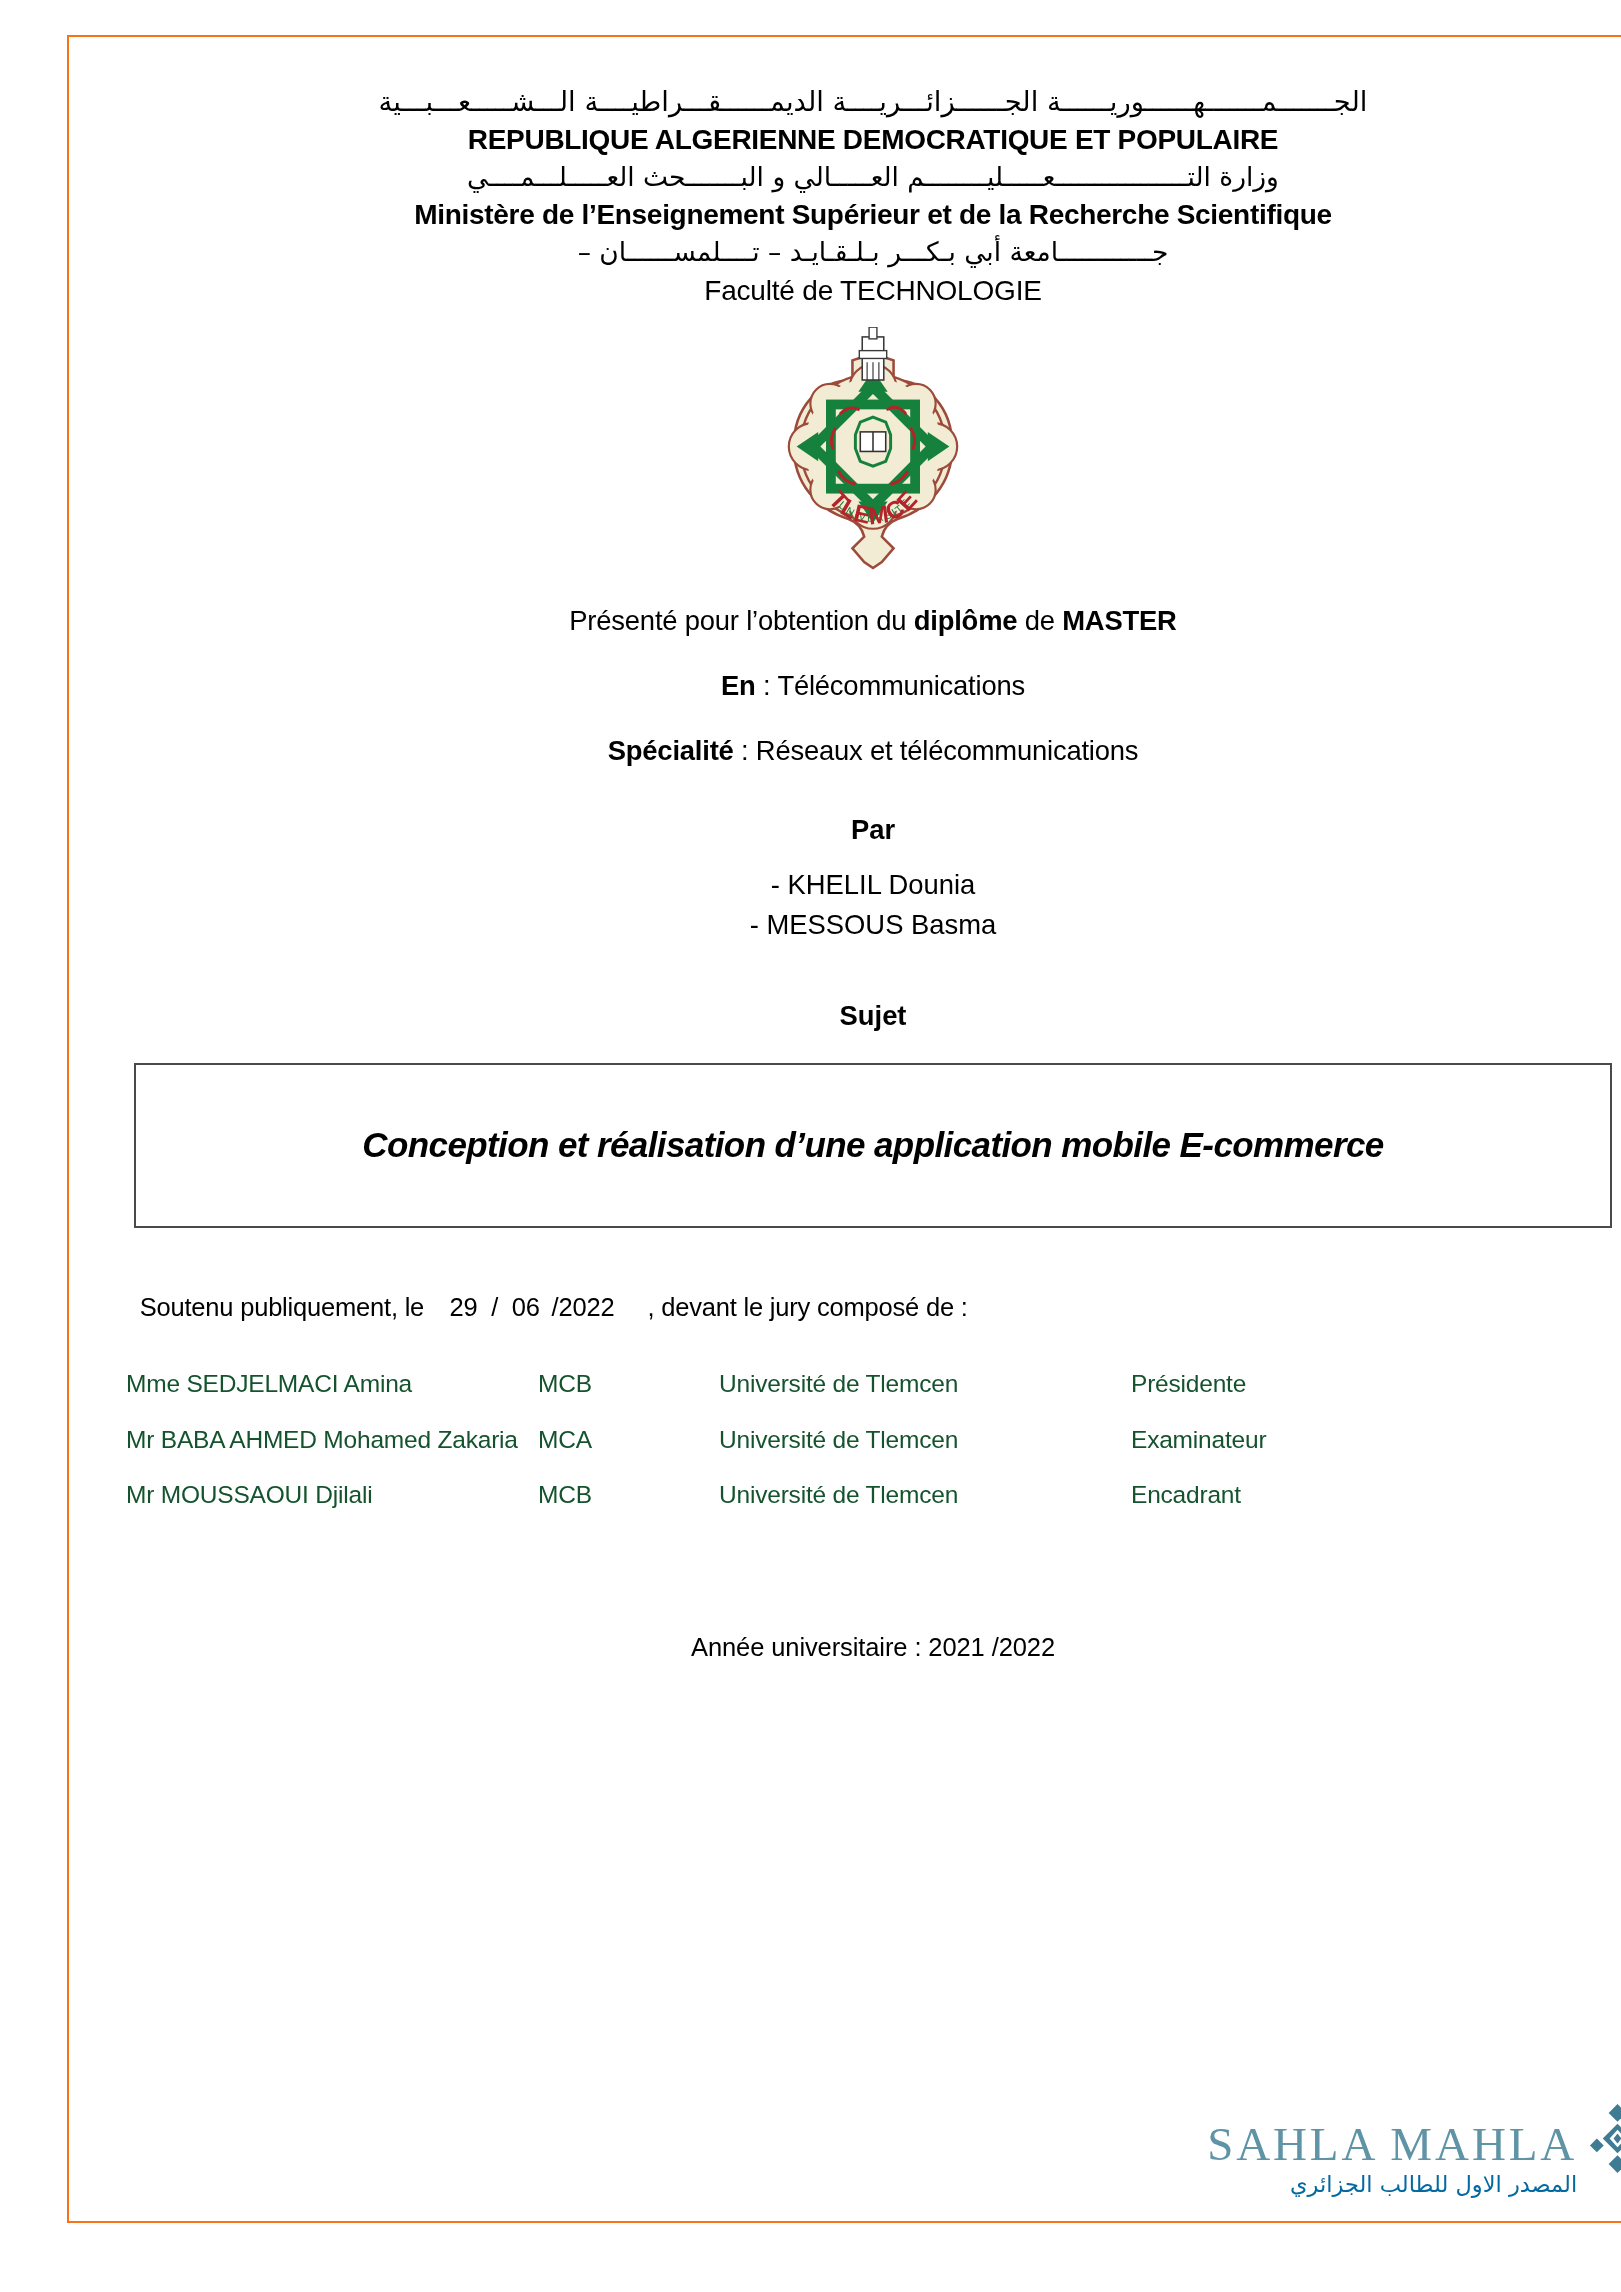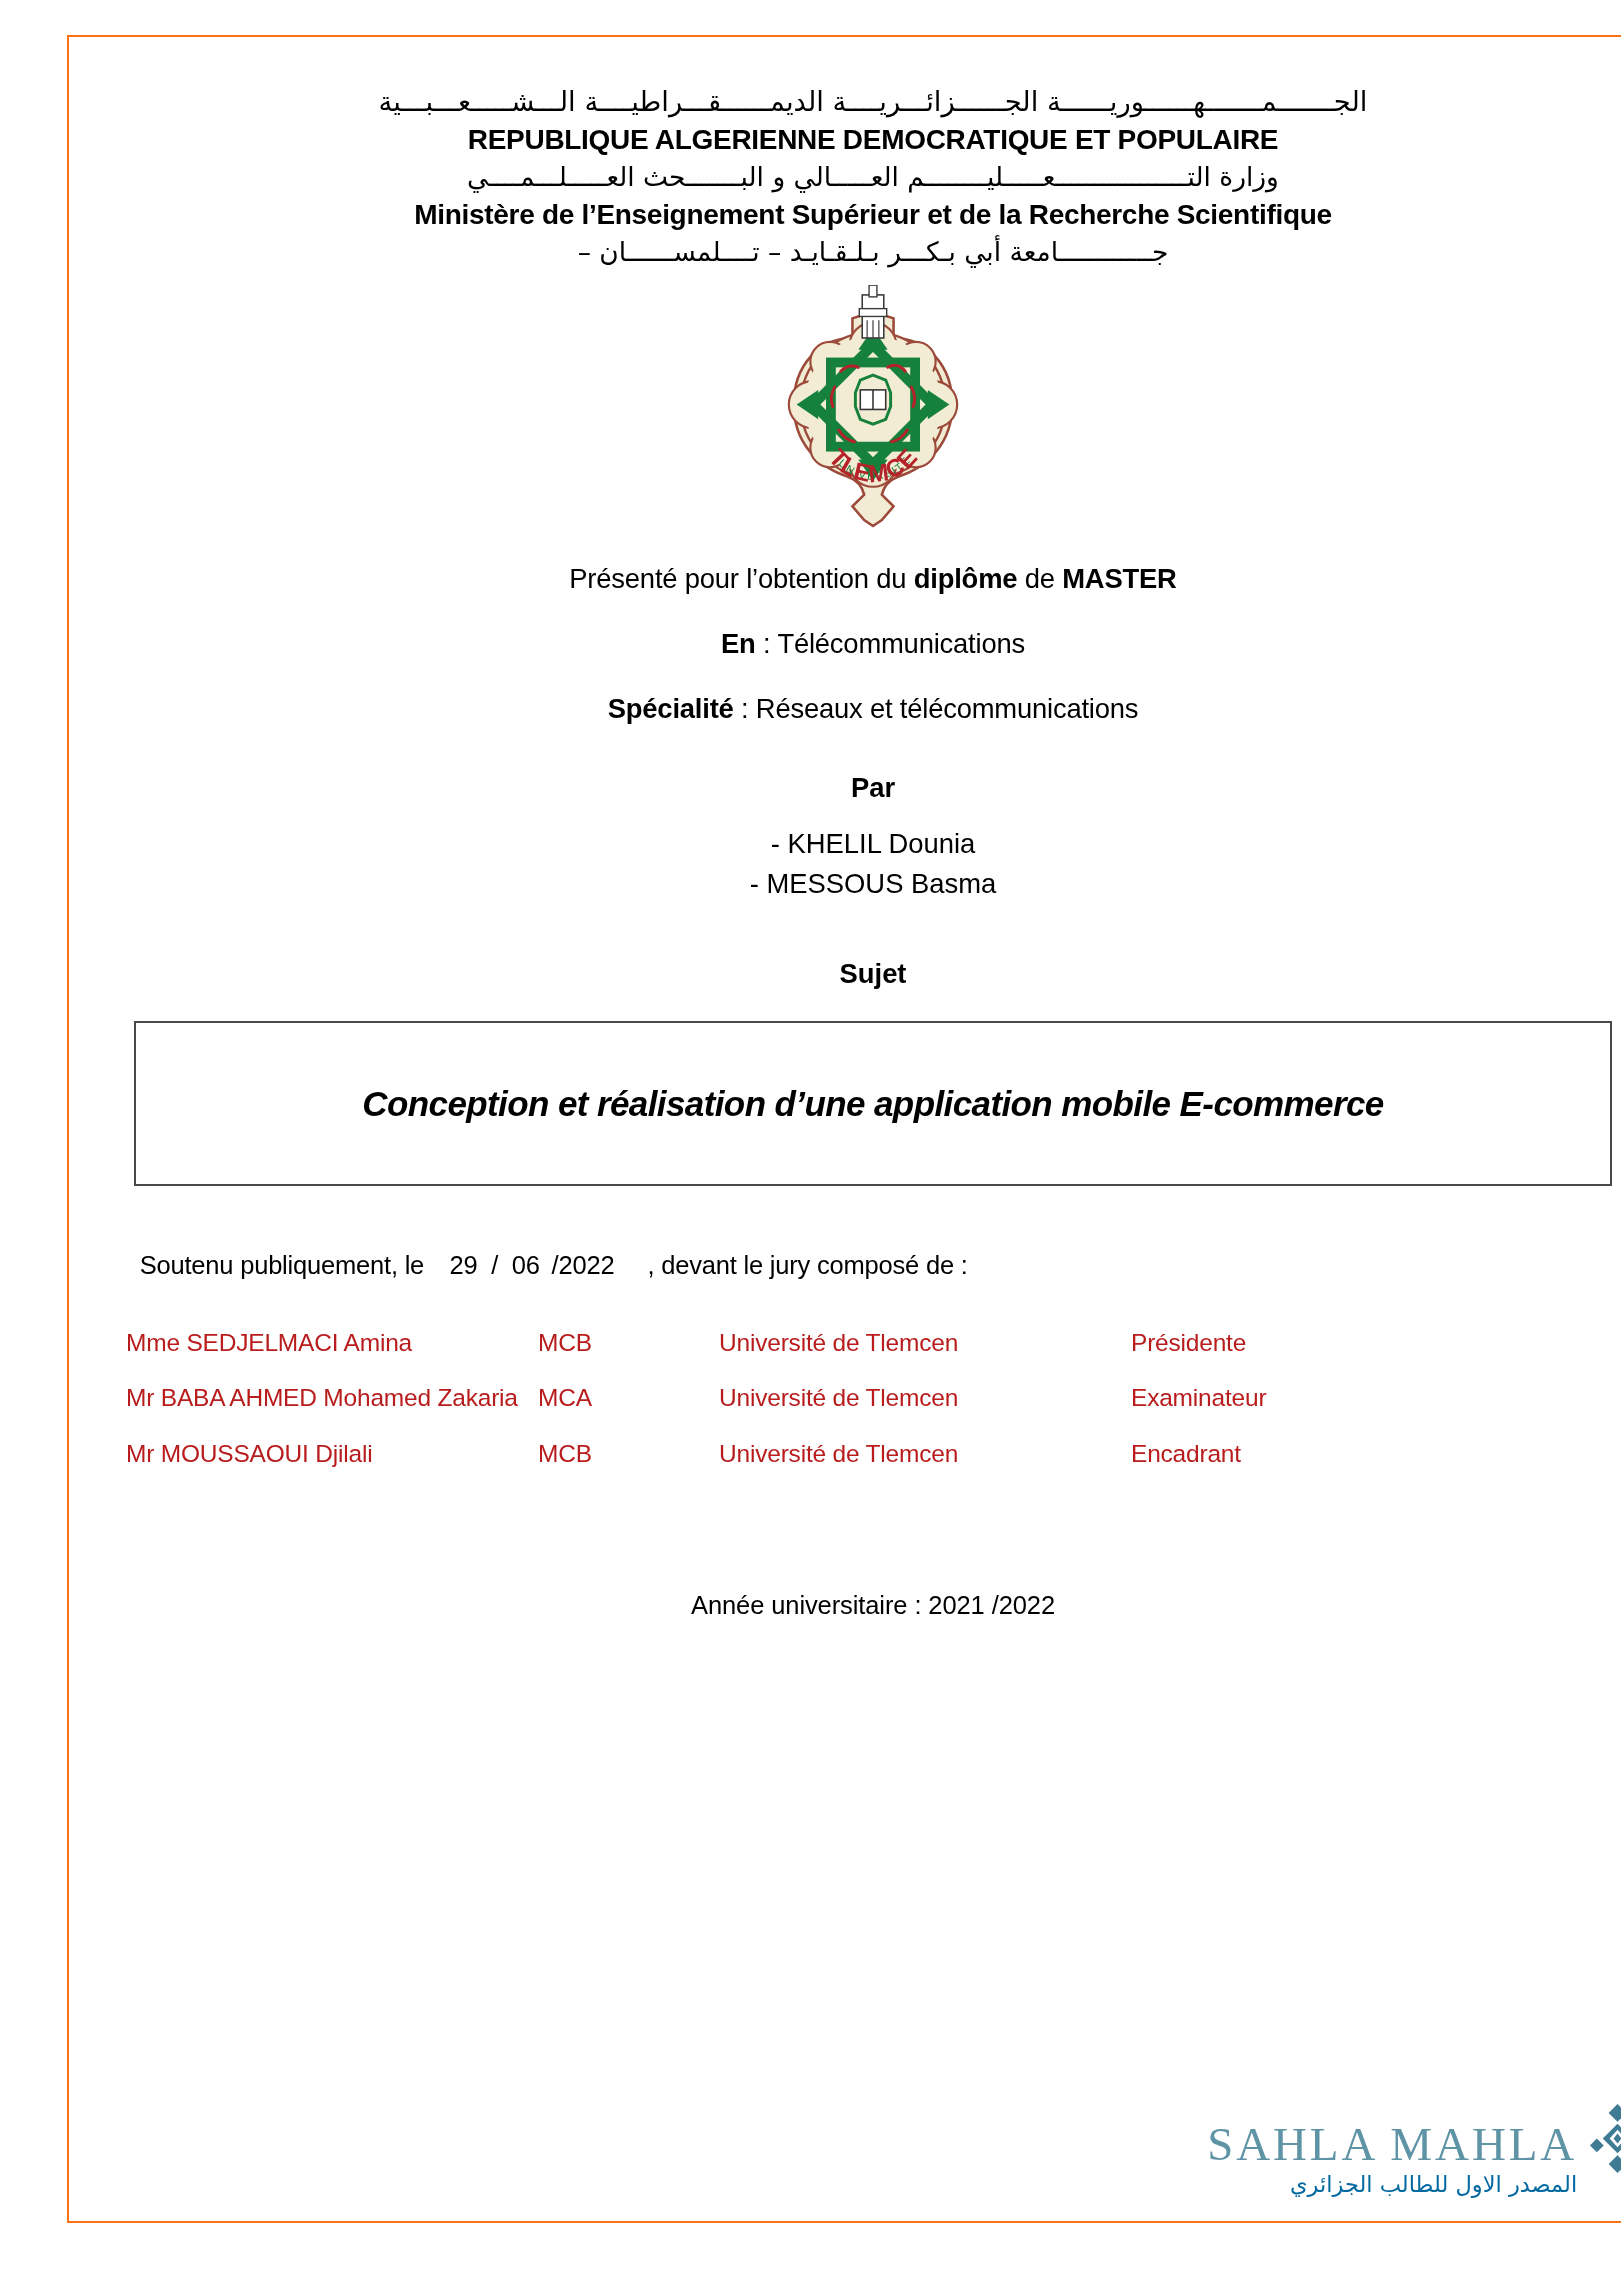--- a/index.html
+++ b/index.html
@@ -147,21 +147,21 @@
     margin-top: 35px;
     padding-left: 5.9px;
     width: 1284px;
     border-collapse: collapse;
   }
   .jury td {
     font-size: 24.5px;
     padding: 13.7px 0;
     letter-spacing: -0.2px;
     vertical-align: top;
-    color: #b91c1c;
+    color: #14532d;
   }
   .jury td.c-name  { width: 412px; }
   .jury td.c-grade { width: 181px; }
   .jury td.c-univ  { width: 412px; }
   .jury td.c-role  { width: 279px; }
 
   
   .year-line {
     text-align: center;
     font-size: 25.5px;
@@ -202,20 +202,21 @@
 
 <div id="page-frame">
   <div class="sheet">
 
     <div class="header-block">
       <div class="ar-line big">الجـــــــمـــــــهــــــوريــــــة الجــــــزائـــريــــة الديمــــــقـــراطيــــة الـــشـــــعـــبـــية</div>
       <div class="fr-line-bold">REPUBLIQUE ALGERIENNE DEMOCRATIQUE  ET POPULAIRE</div>
       <div class="ar-line">وزارة التـــــــــــــــــعـــــليــــــــم العـــــالي و البـــــــحث العـــــلـــمــــي</div>
       <div class="fr-line-bold">Ministère de l’Enseignement Supérieur et de la Recherche Scientifique</div>
       <div class="ar-line">جــــــــــــامعة أبي بـكـــر بـلـقـايـد – تــــلمســــــان –</div>
+      <div class="fr-line-plain">Faculté de TECHNOLOGIE</div>
     </div>
 
     <div class="emblem-wrap">
       <svg width="186" height="245" viewBox="0 0 190 250">
 
         <path d="M95 8 L104 16 L104 30 L116 34 L116 54
                  C150 54 176 82 176 122
                  C176 160 152 186 120 196
                  C112 199 106 206 104 214
                  L116 226 L104 240 L95 246 L86 240 L74 226 L86 214

